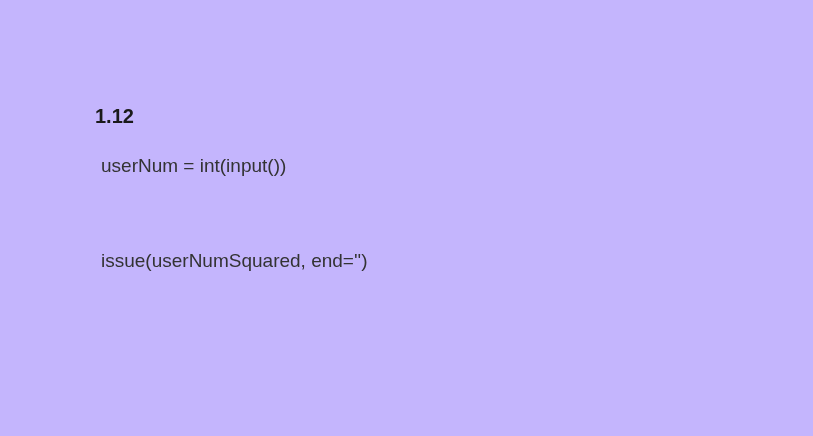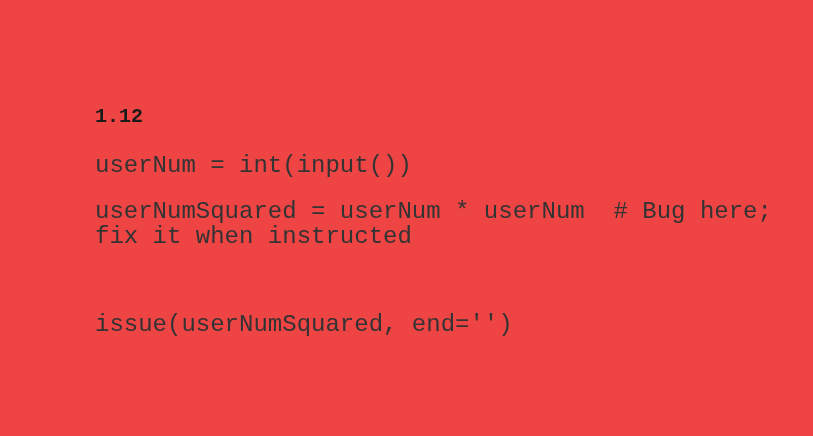--- a/index.html
+++ b/index.html
@@ -8,55 +8,54 @@
     background: #ffffff;
     width: 813px;
     height: 436px;
     overflow: hidden;
   }
   .page {
     box-sizing: border-box;
     width: 813px;
     height: 436px;
     padding: 104px 10px 0 95px;
-    background: #ef4444;
-    font-family: Liberation Mono, monospace;
+    background: #c4b5fd;
+    font-family: Liberation Sans, sans-serif;
     color: #333333;
   }
   .section-number {
     font-size: 20px;
     line-height: 25px;
     font-weight: 700;
     color: #1a1a1a;
     margin: 0 0 24px 0;
   }
   .code-line {
-    font-size: 24px;
+    font-size: 19px;
     line-height: 25px;
     min-height: 25px;
-    margin: 0;
+    margin: 6px;
     color: #333333;
     white-space: pre-wrap; 
     font-weight: 400;
   }
   .code-line.l1 { margin-bottom: 21px; }
   .code-line.l2 { margin-bottom: 14px; }
   .code-line.l3 { margin-bottom: 24px; } 
   .code-line.l4 { margin-bottom: 27px; }
   .code-line.l5 { margin-bottom: 23px; }
   .code-line.l6 { margin-bottom: 0; }
 </style>
 </head>
 <body>
 
 <div class="page">
   <h2 class="section-number">1.12</h2>
 
   <p class="code-line l1">userNum = int(input())</p>
 
-  <p class="code-line l2">userNumSquared = userNum * userNum  # Bug here; fix it when instructed</p>
 
   <p class="code-line l3"></p>
 
   <p class="code-line l4">issue(userNumSquared, end='')</p>
 
 
 </div>
 
 </body></html>

